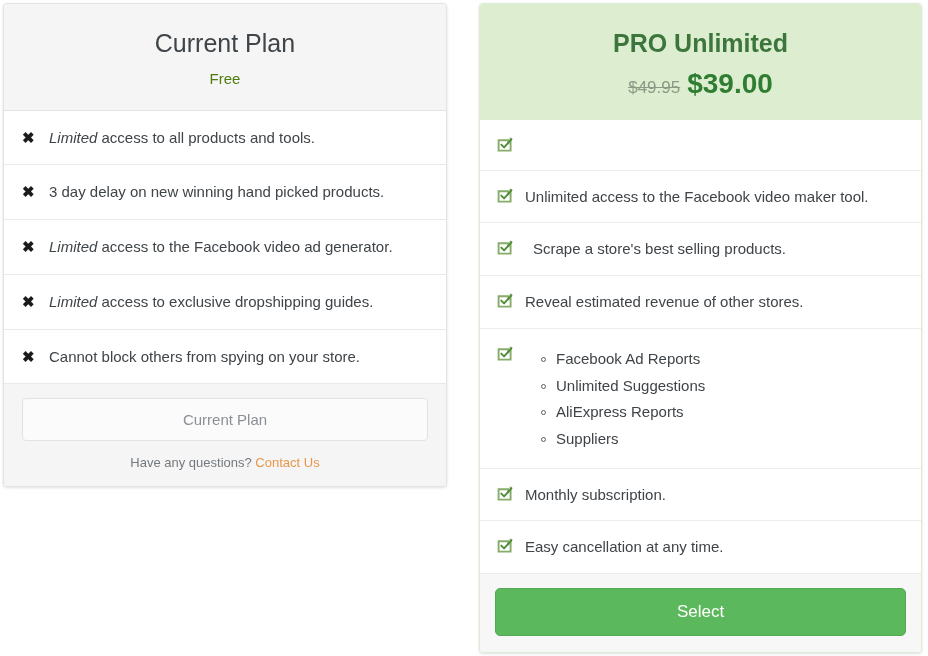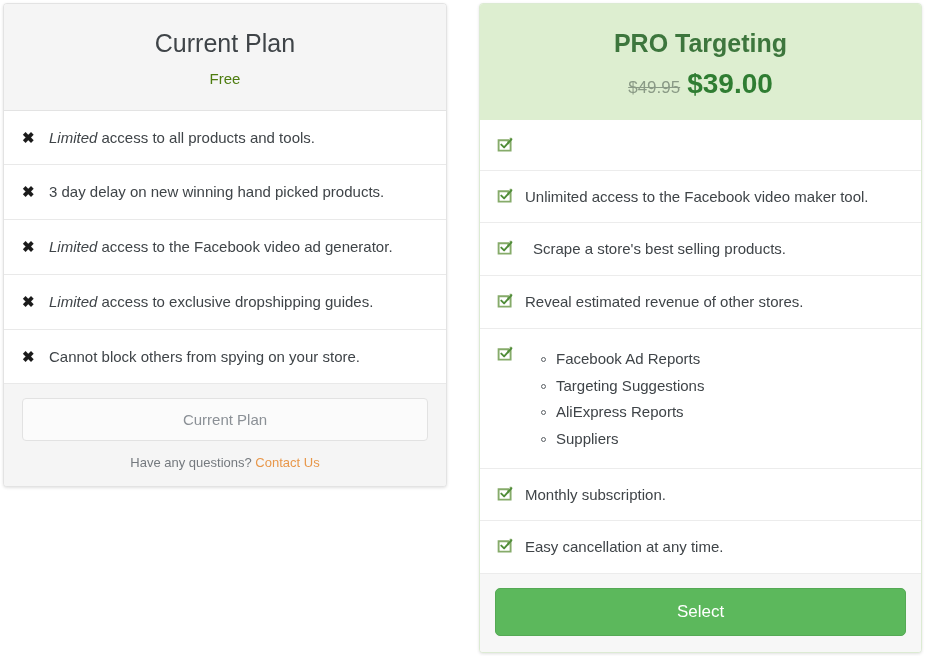--- a/index.html
+++ b/index.html
@@ -256,21 +256,21 @@
       <div class="questions">
         <span>Have any questions? </span><a class="contact-link">Contact Us</a>
       </div>
     </div>
 
   </div>
 
   <div class="card card-pro">
 
     <div class="pro-head">
-      <div class="pro-title">PRO Targeting</div>
+      <div class="pro-title">PRO Unlimited</div>
       <div class="pro-price-line">
         <span class="price-old">$49.95</span><span class="price-new">$39.00</span>
       </div>
     </div>
 
     <ul class="feat-list" id="pro-features">
         <li class="pro-row">
           <span class="check-icon">
             <svg width="17" height="17" viewBox="0 0 17 17">
               <path d="M1.6 3.2 H11.3 V6.2 M13.6 1.6 V13.6 H1.6 V3.2" fill="none" stroke="#86ab6a" stroke-width="1.9" stroke-linecap="square"></path>
@@ -314,21 +314,21 @@
         <li class="pro-row">
           <span class="check-icon">
             <svg width="17" height="17" viewBox="0 0 17 17">
               <path d="M1.6 3.2 H11.3 V6.2 M13.6 1.6 V13.6 H1.6 V3.2" fill="none" stroke="#86ab6a" stroke-width="1.9" stroke-linecap="square"></path>
               <path d="M4.3 7.6 L7.1 10.4 L14.4 2.3" fill="none" stroke="#4f8c38" stroke-width="1.9" stroke-linecap="round" stroke-linejoin="round"></path>
             </svg>
           </span>
           <div style="flex: 1 1 auto;">
             <ul class="sub-list">
               <li>Facebook Ad Reports</li>
-              <li>Targeting Suggestions</li>
+              <li>Unlimited Suggestions</li>
               <li>AliExpress Reports</li>
               <li>Suppliers</li>
             </ul>
           </div>
         </li>
         <li class="pro-row">
           <span class="check-icon">
             <svg width="17" height="17" viewBox="0 0 17 17">
               <path d="M1.6 3.2 H11.3 V6.2 M13.6 1.6 V13.6 H1.6 V3.2" fill="none" stroke="#86ab6a" stroke-width="1.9" stroke-linecap="square"></path>
               <path d="M4.3 7.6 L7.1 10.4 L14.4 2.3" fill="none" stroke="#4f8c38" stroke-width="1.9" stroke-linecap="round" stroke-linejoin="round"></path>

